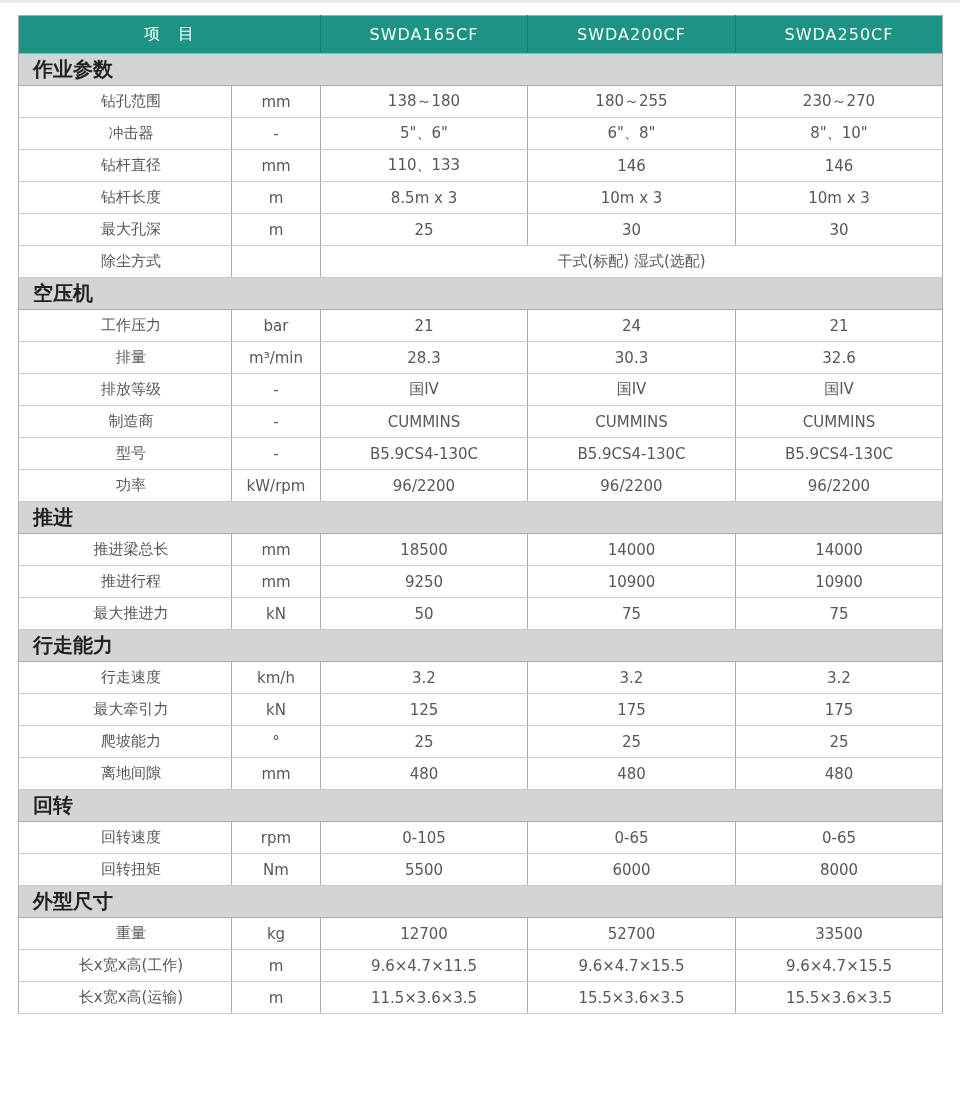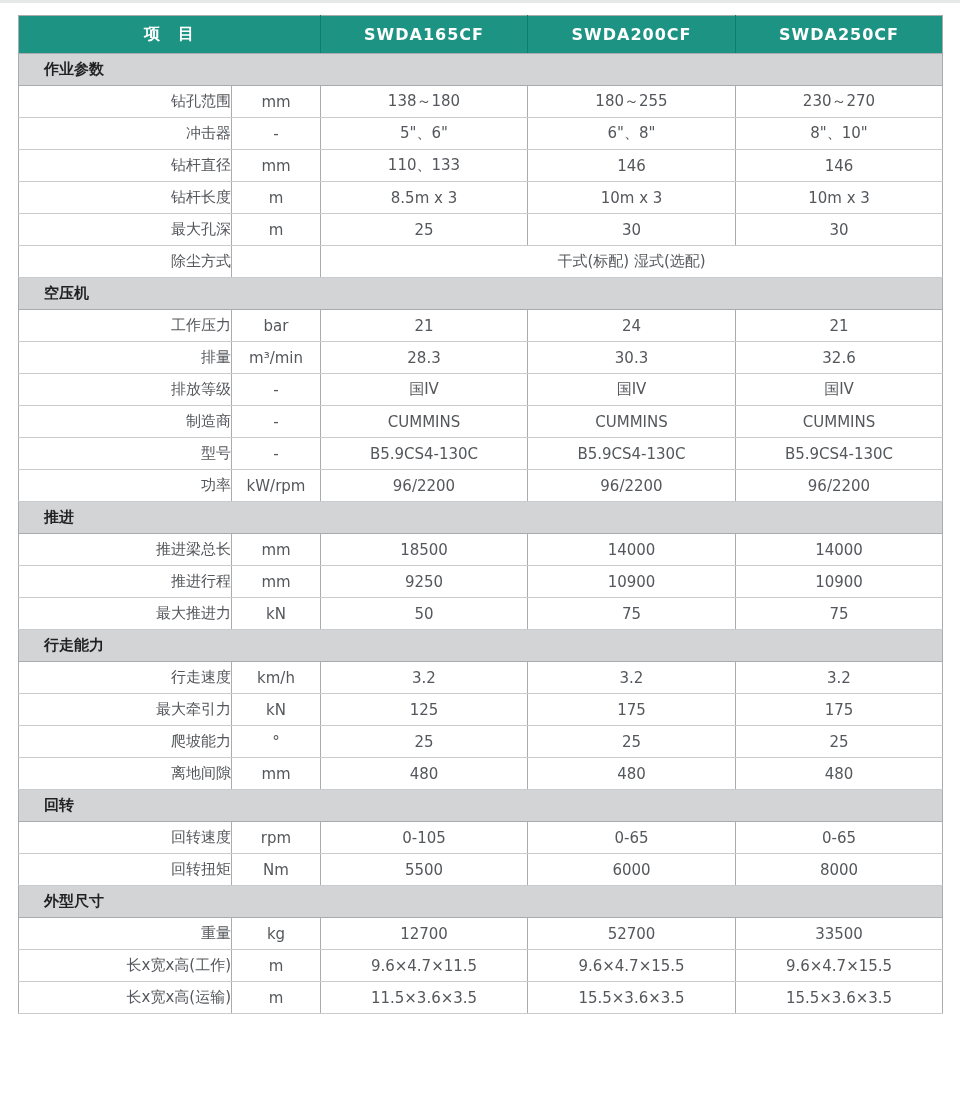--- a/index.html
+++ b/index.html
@@ -41,58 +41,58 @@
   col.c-name{width:213px;}
   col.c-unit{width:89px;}
   col.c-v1{width:207px;}
   col.c-v2{width:208px;}
   col.c-v3{width:207px;}
 
   tr.head th{
     background:var(--header-bg);
     color:#ffffff;
     font-size:16px;
-    font-weight:bold;
+    font-weight:normal;
     height:37px;
     letter-spacing:1px;
     border-right:1px solid var(--header-divider);
     border-bottom:1px solid var(--line-strong);
     text-align:center;
     padding:0;
   }
   tr.head th:last-child{border-right:none;}
 
   tr.section td{
     background:var(--section-bg);
     color:var(--text-dark);
-    font-size:15px;
+    font-size:20px;
     font-weight:bold;
     height:31px;
-    padding:0 0 0 25px;
+    padding:0 0 0 14px;
     text-align:left;
     border-top:1px solid var(--line-strong);
     border-bottom:1px solid var(--line-strong);
   }
 
   tr.data td{
     height:31px;
     font-size:15px;
     color:var(--text-main);
     text-align:center;
     padding:0;
     border-top:1px solid var(--line-light);
     border-bottom:1px solid var(--line-light);
     border-left:1px solid var(--line-strong);
     border-right:1px solid var(--line-strong);
     background:#ffffff;
     white-space:nowrap;
     overflow:hidden;
   }
   tr.data td.name{
-    text-align:right;
+    text-align:center;
     padding-left:12px;
     border-left:none;
   }
   tr.data td:last-child{border-right:none;}
 </style>
 </head>
 <body>
 
 <div class="page">
   <div class="top-strip"></div>

